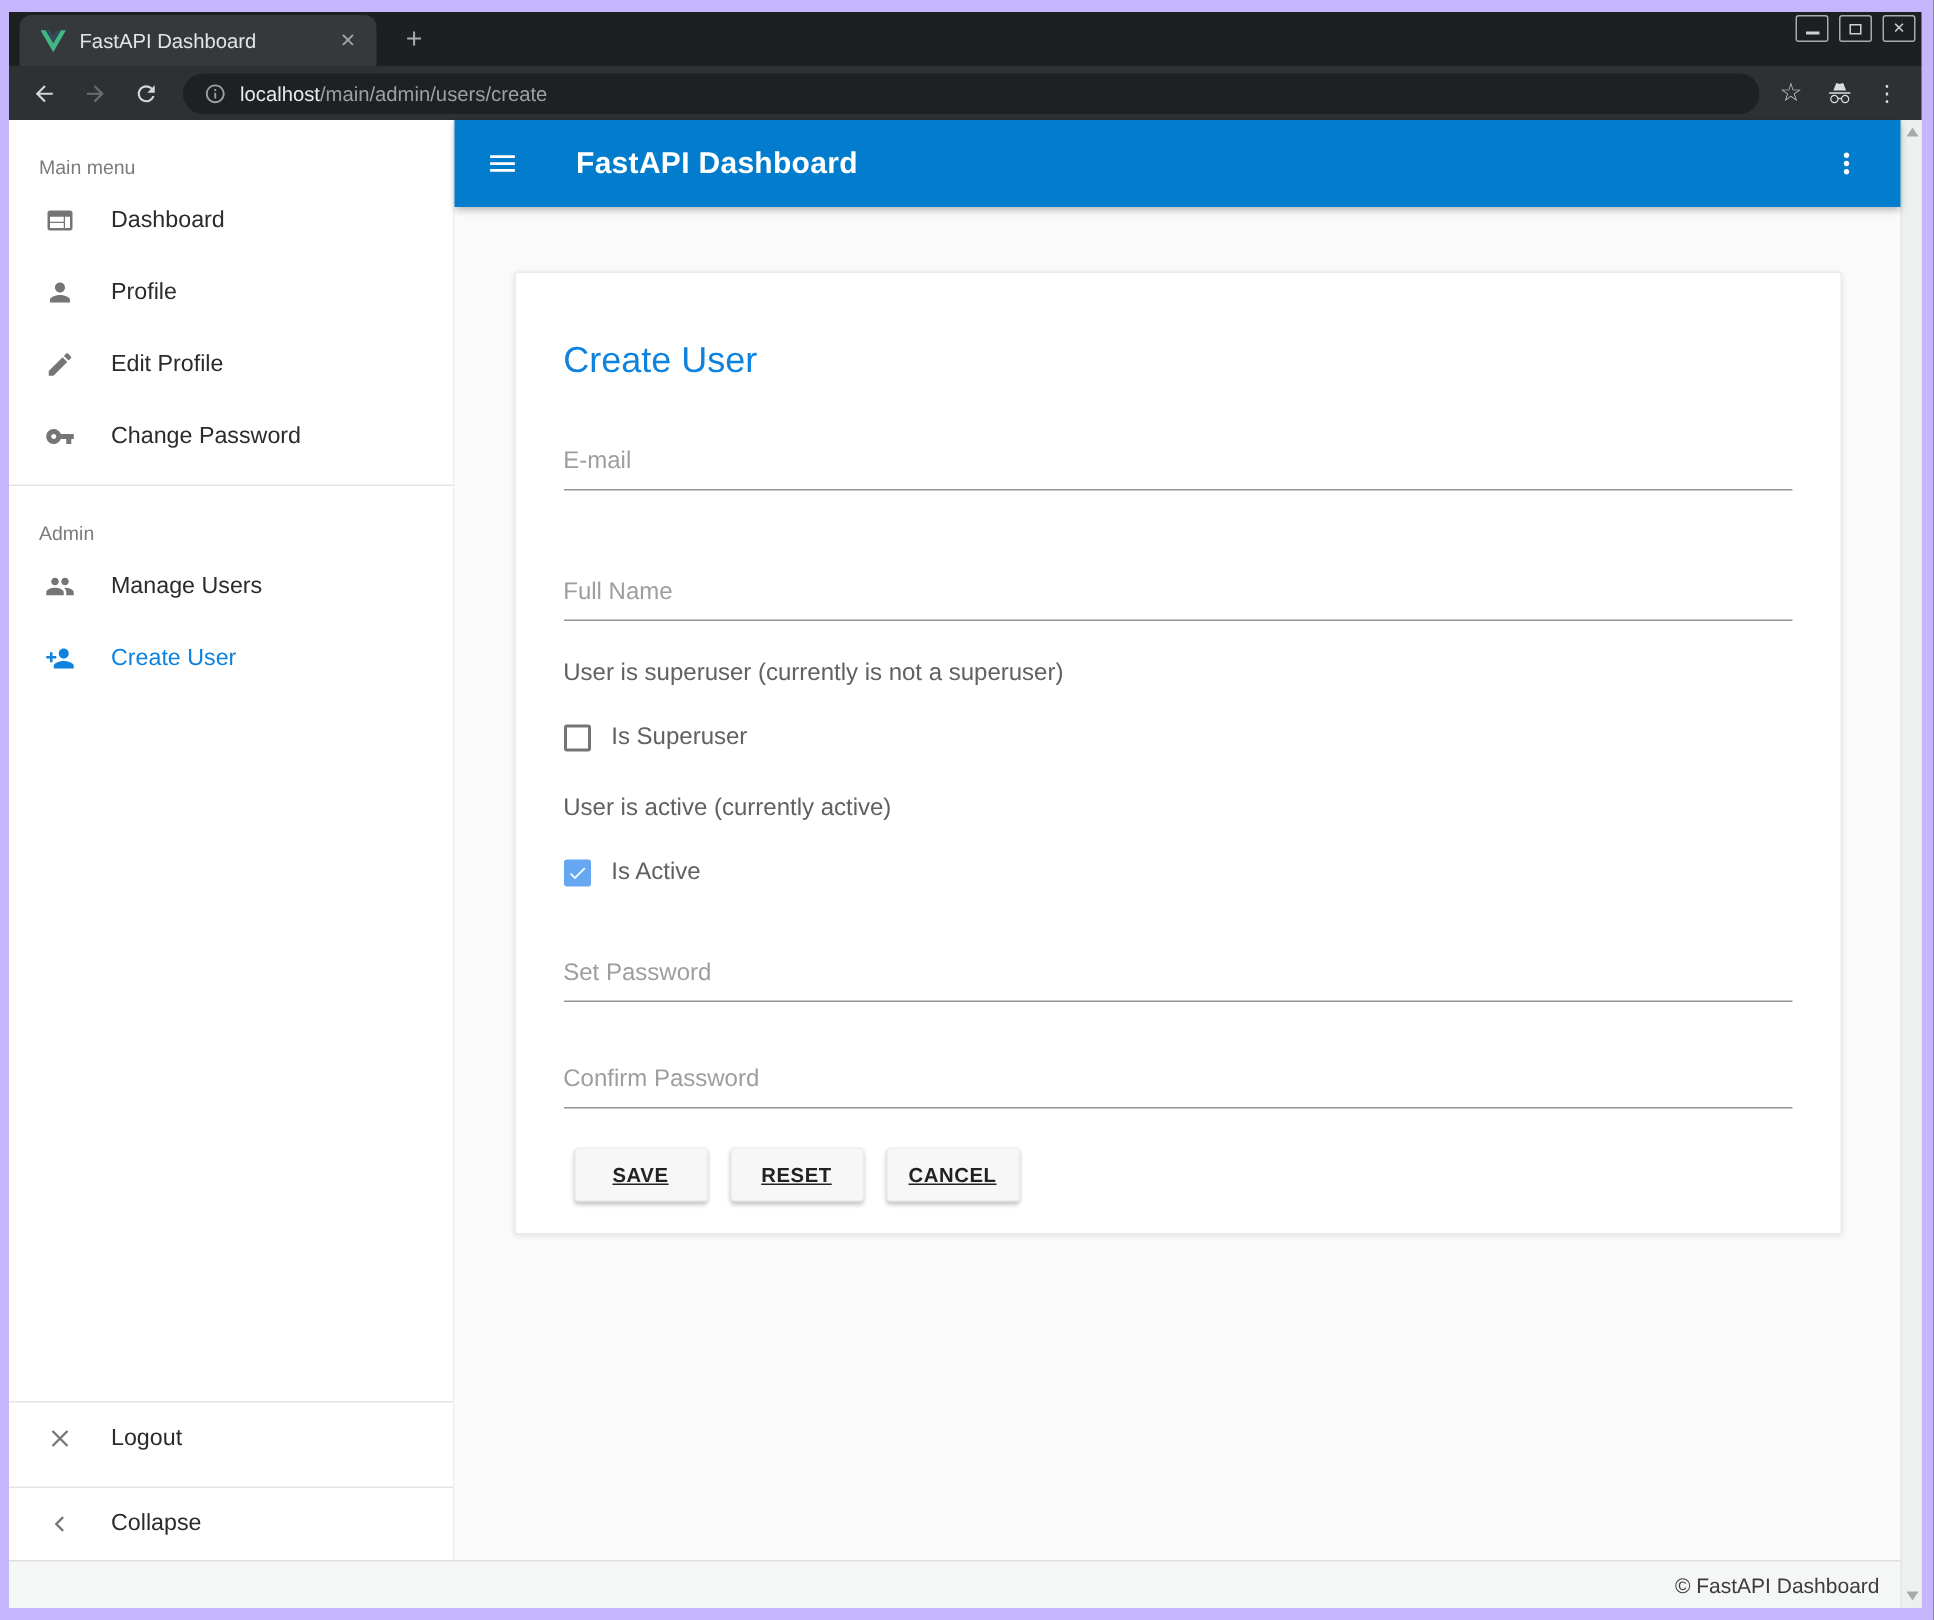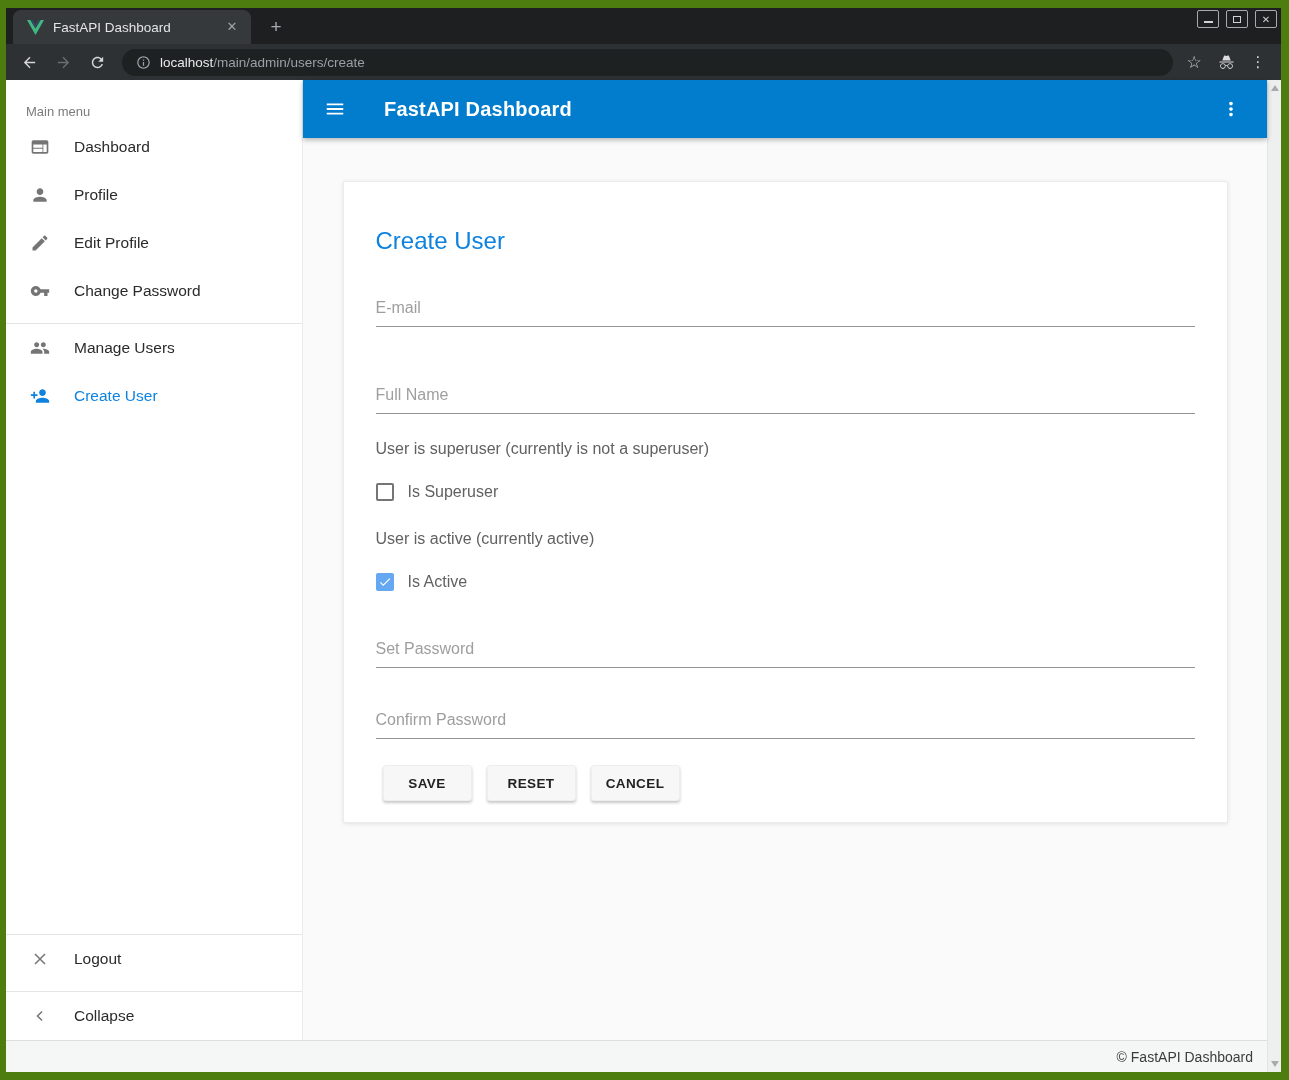--- a/index.html
+++ b/index.html
@@ -4,21 +4,21 @@
 <style>
   * { margin:0; padding:0; box-sizing:border-box; }
   html,body { width:1289px; height:1080px; }
   body {
     font-family:"Liberation Sans","DejaVu Sans",sans-serif;
     background:#060707;
     position:relative;
     overflow:hidden;
     -webkit-font-smoothing:antialiased;
   }
-  .window { position:absolute; inset:0; background:#4d7c0f; }
+  .window { position:absolute; inset:0; background:#c4b5fd; }
 
   
   .tabstrip {
     position:absolute; top:8px; left:6px; right:8px; height:36px;
     background:#1d1f20;
   }
   .tab {
     position:absolute; left:7px; top:2px; width:238px; height:34px;
     background:#35393b; border-radius:8px 8px 0 0;
     display:flex; align-items:center; padding:0 10px 0 14px; gap:9px;
@@ -120,21 +120,21 @@
   .cb-box.checked { background:#65a8f1; }
   .cb-box.checked svg { position:absolute; inset:2px; width:14px; height:14px; }
   .cb-label { color:#616161; font-size:16px; }
 
   .btn-row { display:flex; gap:15px; margin-top:26px; margin-left:7px; }
   .btn {
     min-width:89px; height:36px; background:#f7f7f7; border:1px solid #eeeeee;
     border-radius:3px; box-shadow:0 2px 3px rgba(0,0,0,0.22);
     font-family:"Liberation Sans","DejaVu Sans",sans-serif;
     font-size:13.5px; font-weight:bold; letter-spacing:.4px; color:#222222;
-    display:flex; align-items:center; justify-content:center; padding:0 14px; cursor:pointer;
+    display:flex; align-items:center; justify-content:center; padding:0 14px; cursor:pointer;text-decoration:underline;
   }
 
   
   .page-footer {
     height:32px; background:#f5f6f6; border-top:1px solid #dedede;
     display:flex; align-items:center; justify-content:flex-end; padding-right:14px;
   }
   .copyright { color:#3c3c3c; font-size:14px; }
 
   
@@ -242,20 +242,21 @@
           <div class="side-item">
             <span class="si-icon">
               <svg viewBox="0 0 24 24" fill="#757575">
                   <path d="M12.65 10C11.83 7.67 9.61 6 7 6c-3.31 0-6 2.69-6 6s2.69 6 6 6c2.61 0 4.83-1.67 5.65-4H17v4h4v-4h2v-4H12.65zM7 14c-1.1 0-2-.9-2-2s.9-2 2-2 2 .9 2 2-.9 2-2 2z"></path>
                 </svg>
             </span>
             <span class="si-label">Change Password</span>
           </div>
 
           <div class="side-divider"></div>
+          <div class="side-label">Admin</div>
 
           <div class="side-item">
             <span class="si-icon">
               <svg viewBox="0 0 24 24" fill="#757575">
                   <path d="M16 11c1.66 0 2.99-1.34 2.99-3S17.66 5 16 5c-1.66 0-3 1.34-3 3s1.34 3 3 3zm-8 0c1.66 0 2.99-1.34 2.99-3S9.66 5 8 5C6.34 5 5 6.34 5 8s1.34 3 3 3zm0 2c-2.33 0-7 1.17-7 3.5V19h14v-2.5c0-2.33-4.67-3.5-7-3.5zm8 0c-.29 0-.62.02-.97.05 1.16.84 1.97 1.97 1.97 3.45V19h6v-2.5c0-2.33-4.67-3.5-7-3.5z"></path>
                 </svg>
             </span>
             <span class="si-label">Manage Users</span>
           </div>
 

